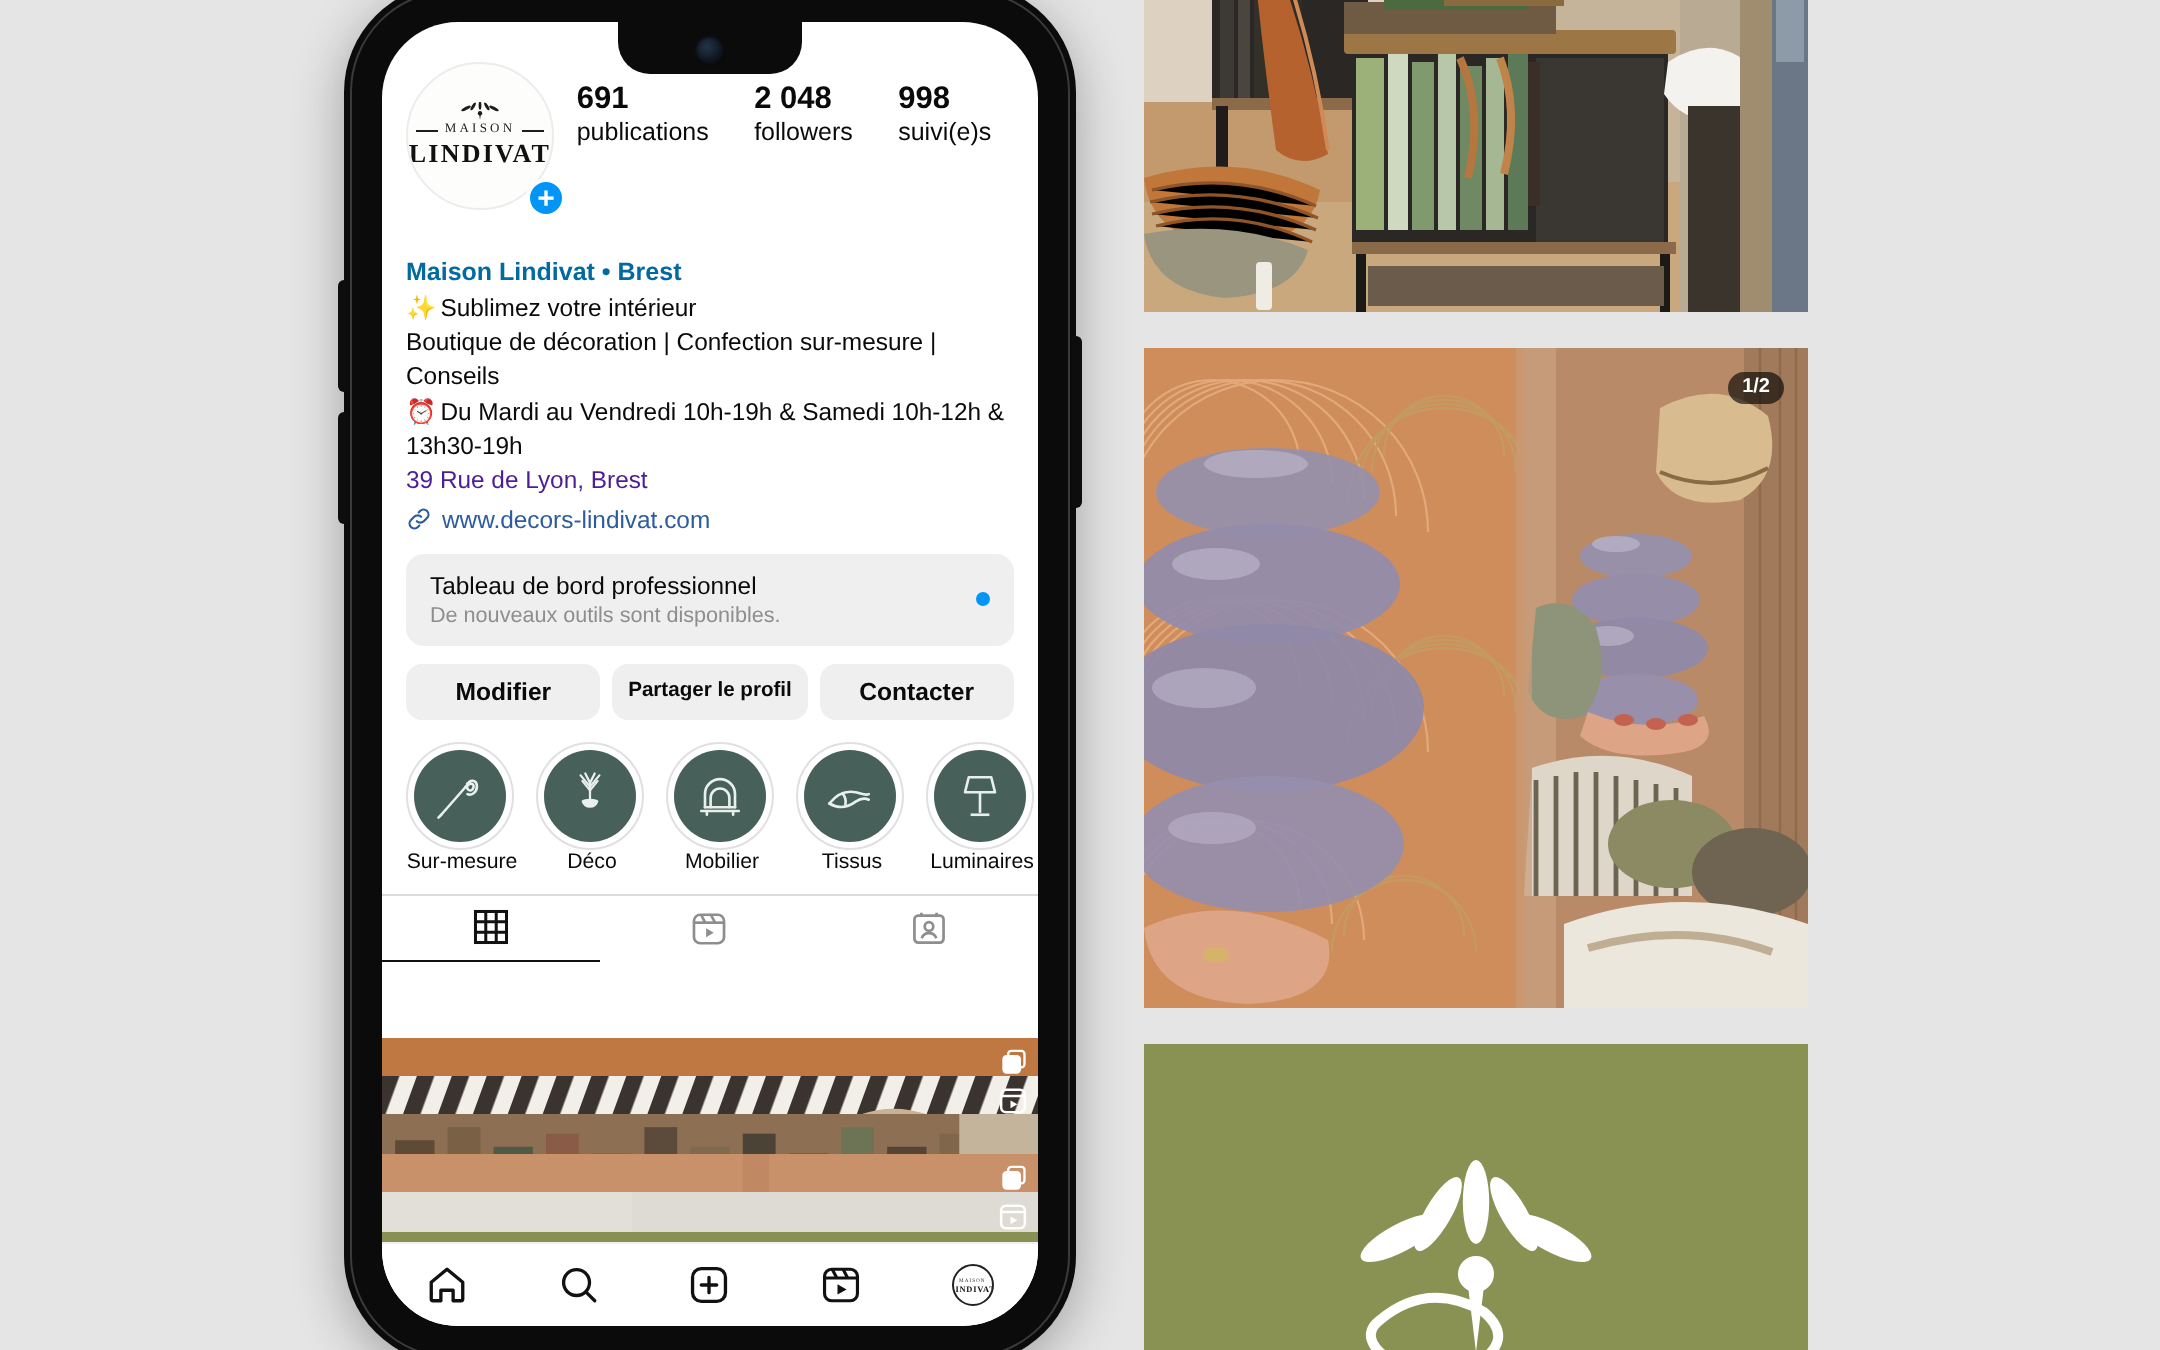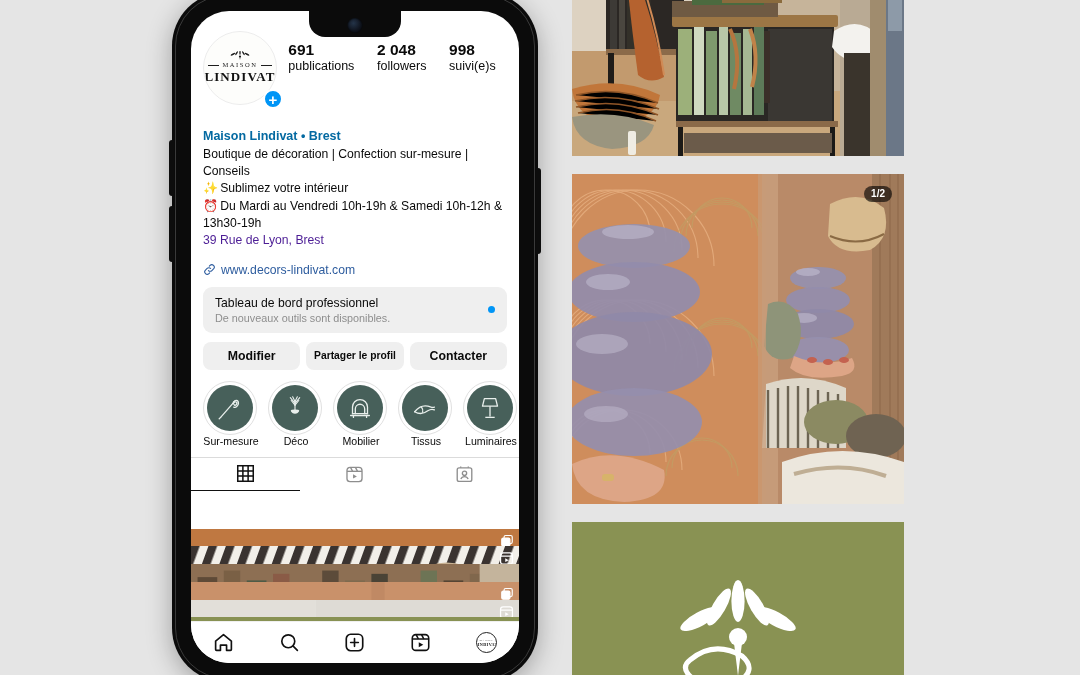--- a/index.html
+++ b/index.html
@@ -81,21 +81,21 @@
   .stat { text-align:left; }
   .stat .num { font-size:15.5px; font-weight:bold; color:#0a0a0a; line-height:1.15; }
   .stat .lbl { font-size:12.5px; color:#0a0a0a; line-height:1.25; }
 
   
   .bio { padding:6px 12px 0 12px; }
   .bio .name { font-size:12.5px; font-weight:bold; color:#0369a1; line-height:1.5;margin-top:16px; }
   .bio .line { font-size:12.2px; color:#0a0a0a; line-height:1.42; }
   .bio .line .em { margin-right:2px; }
   .bio .addr { font-size:12.2px; color:#4c1d95; line-height:1.42; }
-  .bio .link-row { display:flex; align-items:center; gap:5px; margin-top:13px; }
+  .bio .link-row { display:flex; align-items:center; gap:5px; margin-top:3px; }
   .bio .link-row .url { font-size:12.2px; color:#2d5c9e; font-weight:500; }
 
   
   .dash {
     margin:10px 12px 0 12px; background:#efefef; border-radius:9px;
     padding:9px 12px; display:flex; align-items:center; justify-content:space-between;
   }
   .dash .t1 { font-size:12.2px; font-weight:normal; color:#0a0a0a; }
   .dash .t2 { font-size:10.8px; color:#8e8e8e; margin-top:2px; }
   .dot-blue { width:7px; height:7px; border-radius:50%; background:#0095f6; flex:0 0 7px; }
@@ -209,24 +209,24 @@
             </div>
             <div class="stat">
               <div class="num">998</div>
               <div class="lbl">suivi(e)s</div>
             </div>
           </div>
         </div>
 
         <div class="bio">
           <div class="name">Maison Lindivat • Brest</div>
-          <div class="line">Boutique de décoration | Confection sur-mesure | Conseils</div>
           <div class="line">
             <span class="em">✨</span><span>Sublimez votre intérieur</span>
           </div>
+          <div class="line">Boutique de décoration | Confection sur-mesure | Conseils</div>
           <div class="line">
             <span class="em">⏰</span><span>Du Mardi au Vendredi 10h-19h &amp; Samedi 10h-12h &amp; 13h30-19h</span>
           </div>
           <div class="addr">39 Rue de Lyon, Brest</div>
           <div class="link-row">
             <svg width="13" height="13" viewBox="0 0 24 24">
               <g fill="none" stroke="#2d5c9e" stroke-width="2" stroke-linecap="round">
                 <path d="M10 14a4.5 4.5 0 0 0 6.4 0l3-3a4.5 4.5 0 0 0-6.4-6.4l-1.3 1.3"></path>
                 <path d="M14 10a4.5 4.5 0 0 0-6.4 0l-3 3a4.5 4.5 0 0 0 6.4 6.4l1.3-1.3"></path>
               </g>

